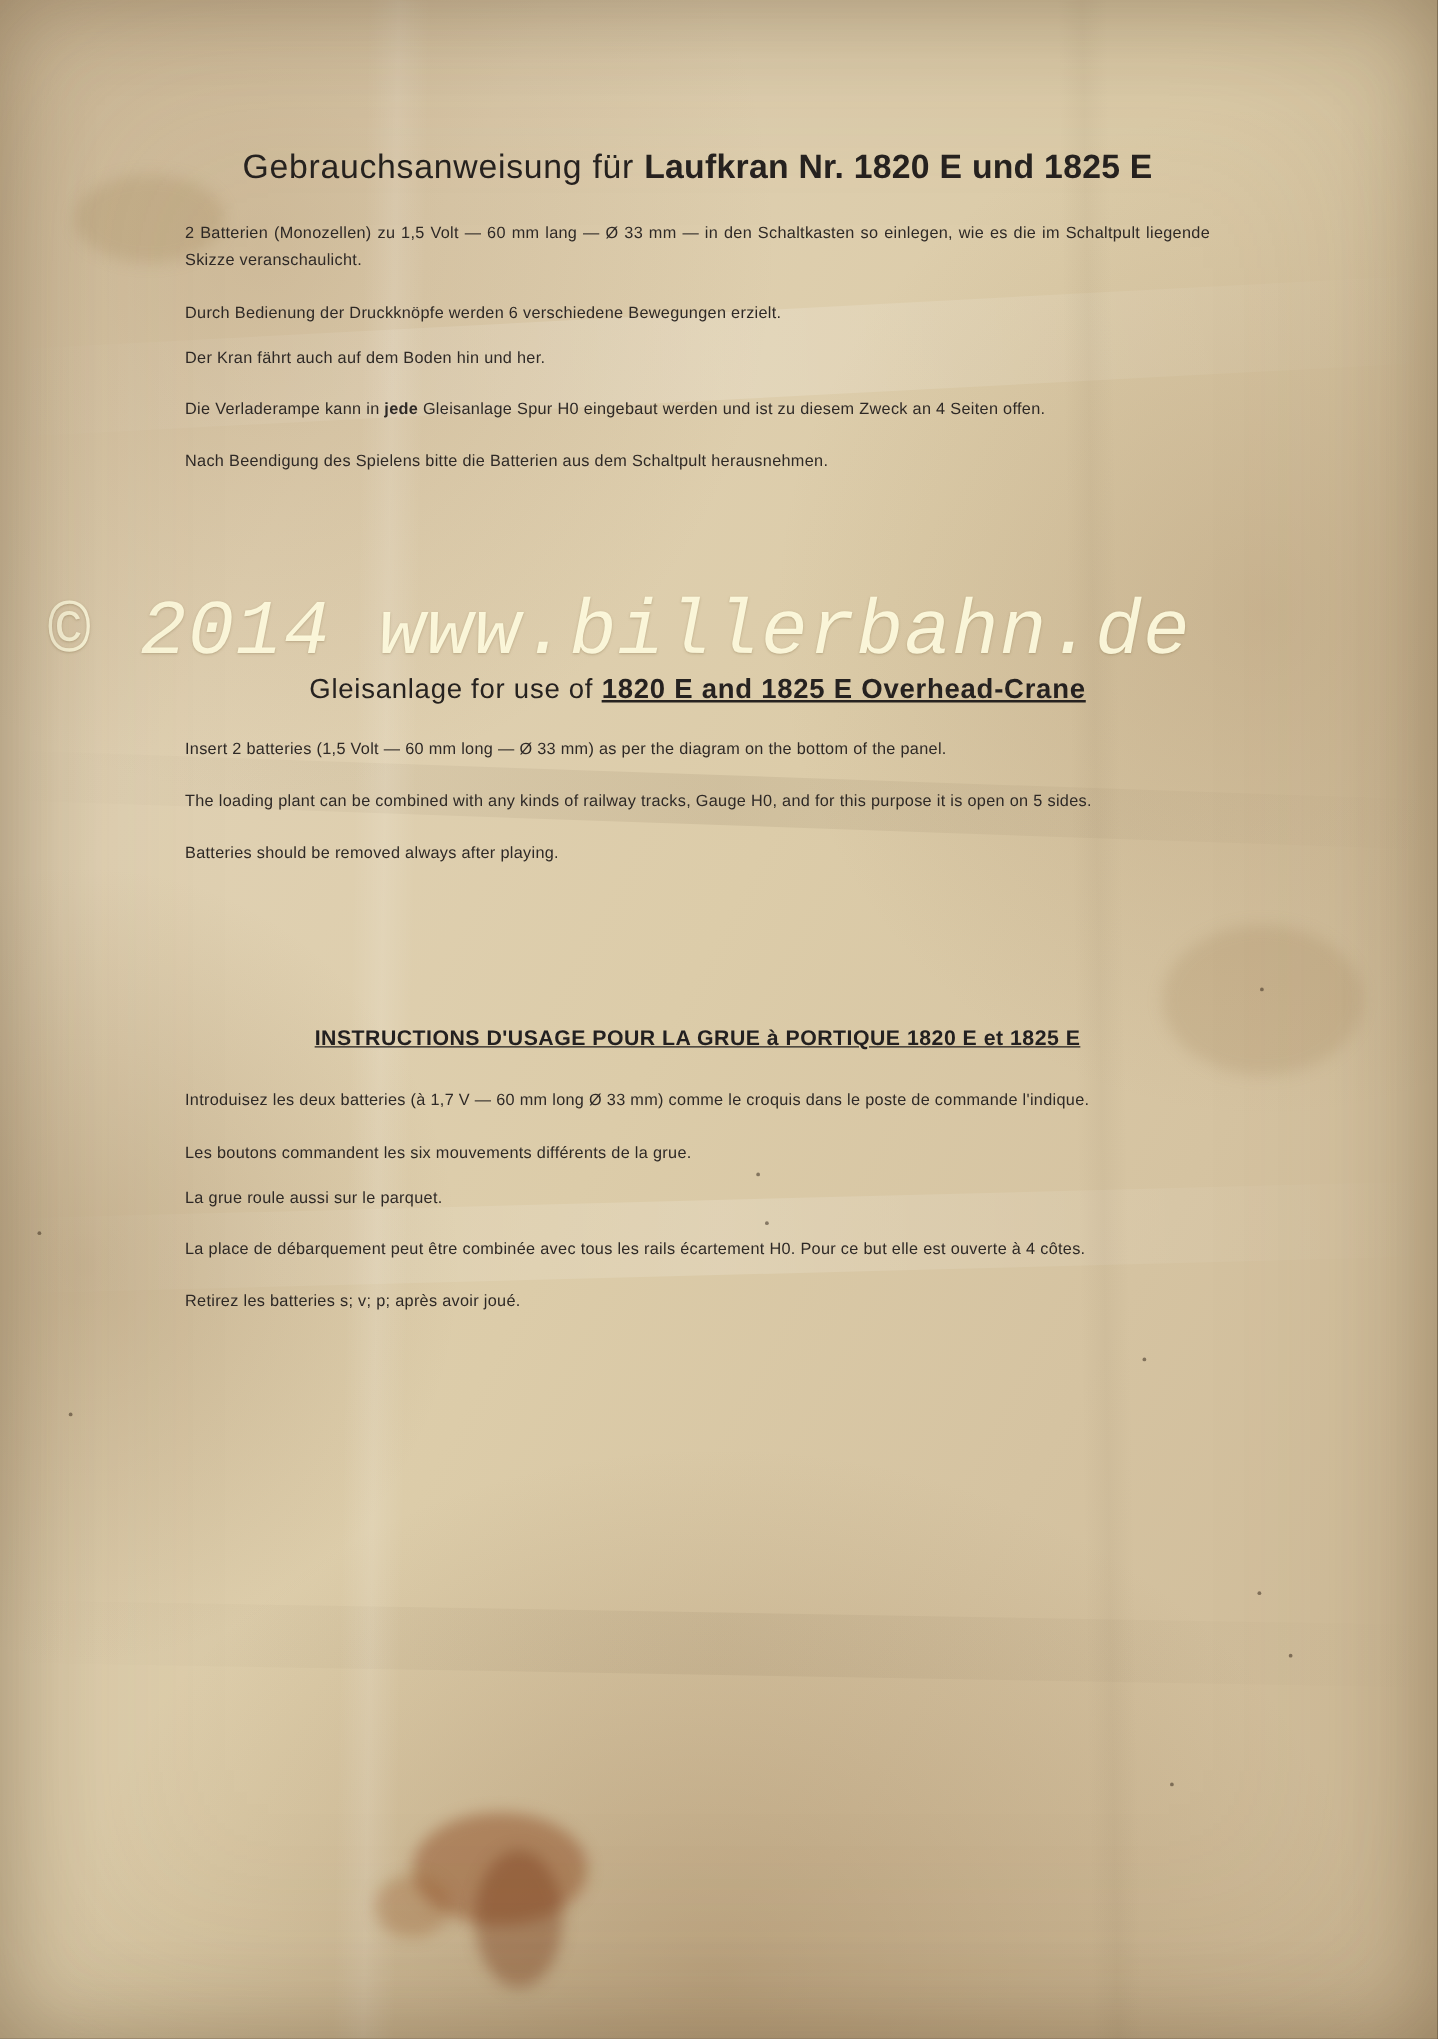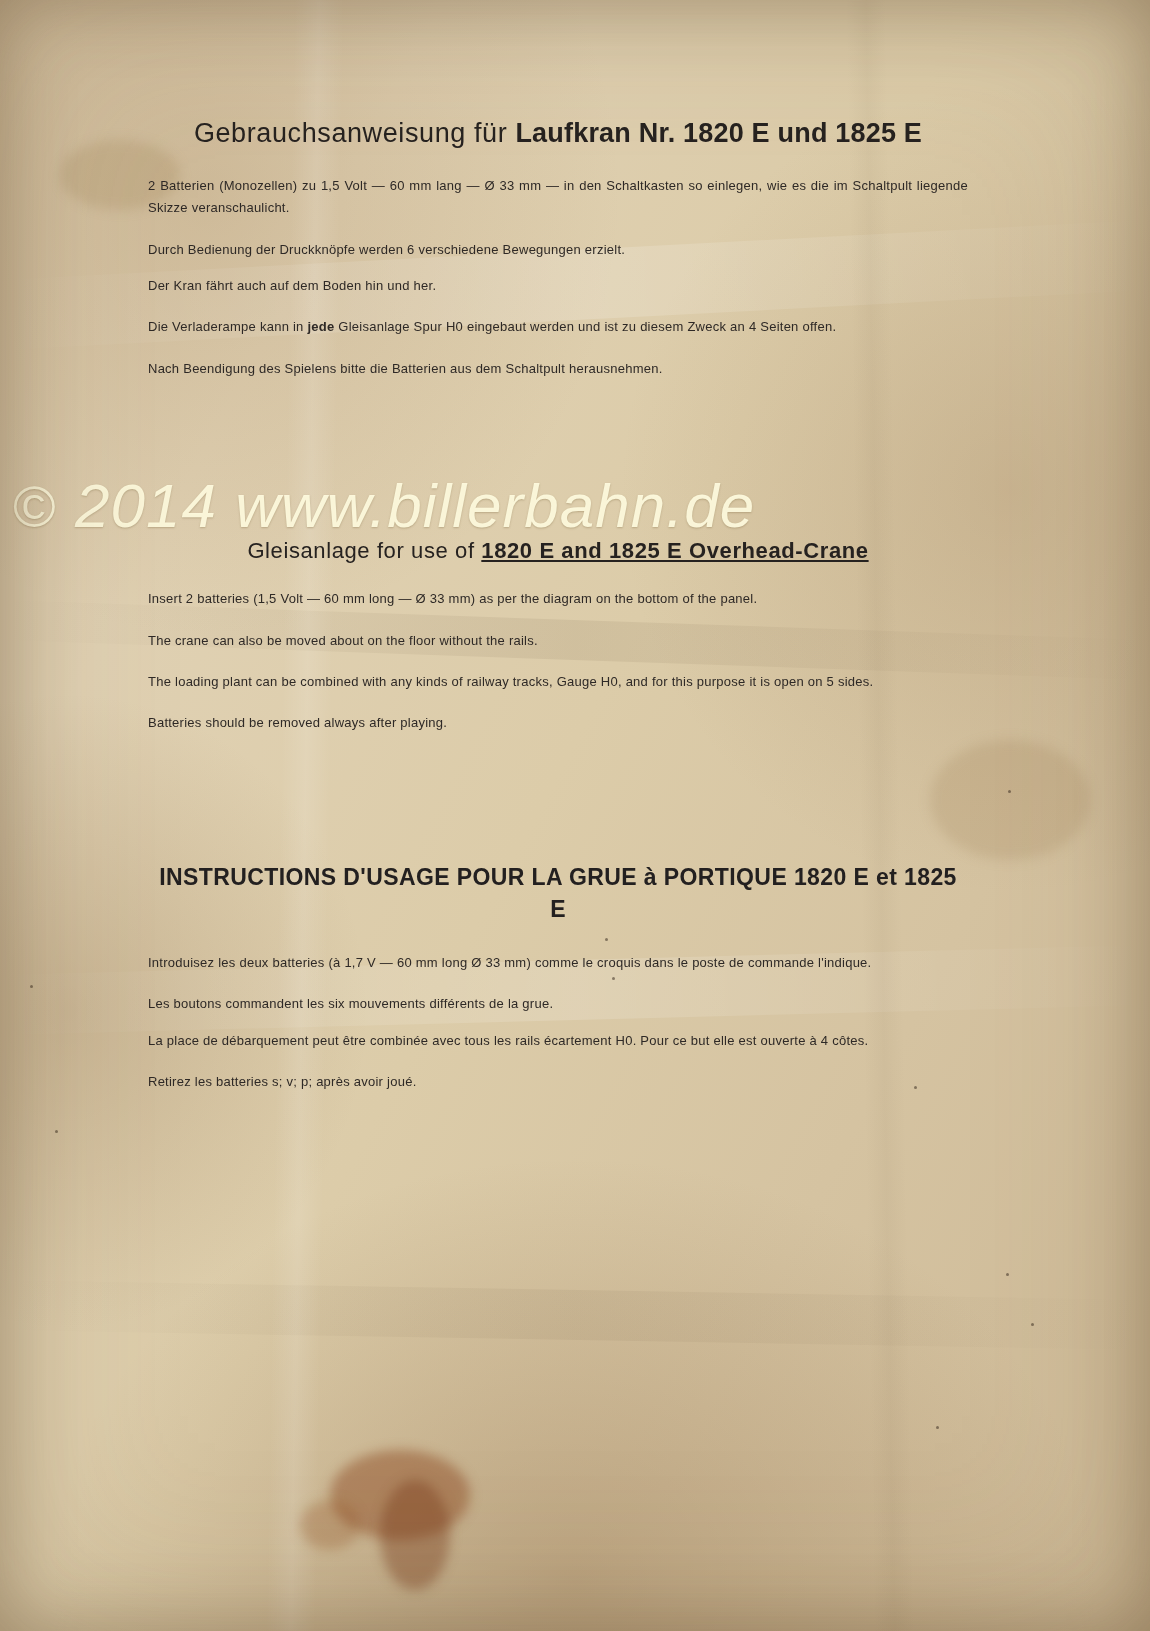--- a/index.html
+++ b/index.html
@@ -73,51 +73,52 @@
     font-size: 22px;
     font-weight: normal;
     letter-spacing: 0.6px;
     margin: 0 0 24px 0;
     text-align: center;
     color: #262220;
   }
   h2.doc-head2 .bold { font-weight: bold; text-decoration: underline; }
 
   h2.doc-head3 {
-    font-size: 23px;
+    font-size: 17px;
     font-weight: bold;
     letter-spacing: 0.4px;
     margin: 0 0 26px 0;
     text-align: center;
     line-height: 1.42;
     color: #232020;
+    text-decoration: underline;
   }
 
   p.para {
     font-size: 13px;
     line-height: 1.72;
     margin: 0 0 19px 0;
     text-align: justify;
     letter-spacing: 0.25px;
     color: #2e2926;
   }
   p.para .b { font-weight: bold; }
   p.para.tight { margin-bottom: 14px; }
 
   .section-de { margin-top: 0; }
   .section-en { margin-top: 158px; }
   .section-fr { margin-top: 126px; }
 
   
   .watermark {
     position: absolute;
-    left: 13px;
+    left: 38px;
     top: 470px;
     width: 900px;
-    font-family: Liberation Sans, sans-serif;
+    font-family: Liberation Mono, monospace;
     font-style: italic;
     font-size: 62px;
     color: rgba(255,252,224,0.92);
     text-shadow: 0 1px 2px rgba(120,100,60,0.35);
     letter-spacing: 1px;
     white-space: nowrap;
     pointer-events: none;
   }
   .watermark .copy { font-style: normal; font-size: 58px; }
 </style>
@@ -162,29 +163,29 @@
         <span>Die Verladerampe kann in </span><span class="b">jede</span><span> Gleisanlage Spur H0 eingebaut werden und ist zu diesem Zweck an 4 Seiten offen.</span>
       </p>
       <p class="para">Nach Beendigung des Spielens bitte die Batterien aus dem Schaltpult herausnehmen.</p>
     </section>
 
     <section class="section-en">
       <h2 class="doc-head2">
         <span>Gleisanlage for use of </span><span class="bold">1820 E and 1825 E Overhead-Crane</span>
       </h2>
       <p class="para">Insert 2 batteries (1,5 Volt — 60 mm long — Ø 33 mm) as per the diagram on the bottom of the panel.</p>
-      <p class="para">The crane can also be moved about on the floor without the rails.</p>
       <p class="para">The loading plant can be combined with any kinds of railway tracks, Gauge H0, and for this purpose it is open on 5 sides.</p>
       <p class="para">Batteries should be removed always after playing.</p>
     </section>
 
     <section class="section-fr">
       <h2 class="doc-head3">INSTRUCTIONS D'USAGE POUR LA GRUE à PORTIQUE 1820 E et 1825 E</h2>
       <p class="para">Introduisez les deux batteries (à 1,7 V — 60 mm long Ø 33 mm) comme le croquis dans le poste de commande l'indique.</p>
       <p class="para tight">Les boutons commandent les six mouvements différents de la grue.</p>
+      <p class="para">La grue roule aussi sur le parquet.</p>
       <p class="para">La place de débarquement peut être combinée avec tous les rails écartement H0. Pour ce but elle est ouverte à 4 côtes.</p>
       <p class="para">Retirez les batteries s; v; p; après avoir joué.</p>
     </section>
 
   </div>
 
   <div class="watermark">
     <span class="copy">©</span>
     <span>2014 www.billerbahn.de</span>
   </div>

